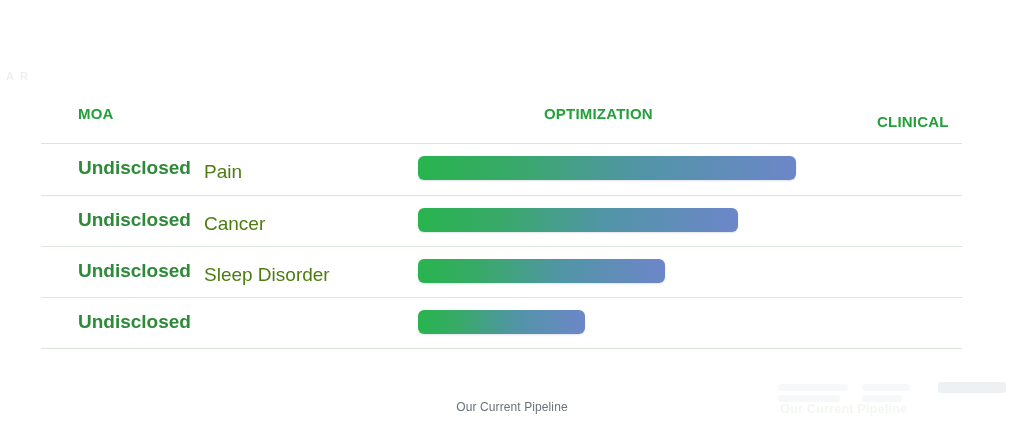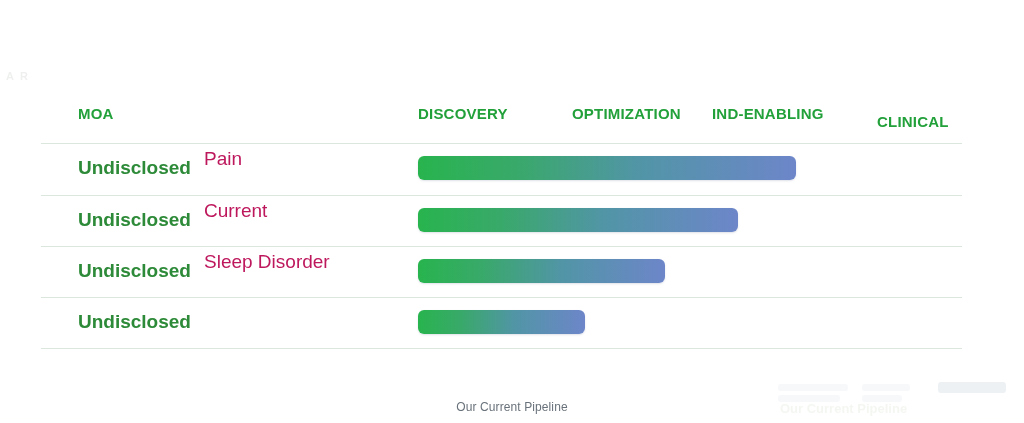--- a/index.html
+++ b/index.html
@@ -83,21 +83,21 @@
     font-size: 15px;
     line-height: 20px;
     font-weight: 700;
     letter-spacing: 0.2px;
     color: #22a03a;
     white-space: nowrap;
   }
   .ch-moa        { left: 39px; margin-left: 39px; }
   .ch-area       { left: 204px; }
   .ch-discovery  { left: 418px; }
-  .ch-optimize   { left: 572px; }
+  .ch-optimize   { left: 544px; }
   .ch-ind        { left: 712px; }
   .ch-clinical   { left: 877px; margin-top: 8px; }
 
   
   .rows {
     position: absolute;
     left: 0;
     top: 143px;
     width: 1024px;
   }
@@ -121,25 +121,25 @@
     font-size: 19px;
     line-height: 26px;
     font-weight: 700;
     color: #2d8a38;
     white-space: nowrap;
     margin-left: 37px;
   }
   .cell-area {
     position: absolute;
     left: 204px;
-    top: 3px;
+    top: 16px;
     font-size: 19px;
     line-height: 26px;
     font-weight: 400;
-    color: #be185d;
+    color: #4d7c0f;
     white-space: nowrap;
   }
   .bar {
     position: absolute;
     left: 418px;
     top: 13px;
     height: 24px;
     border-radius: 6px;
     background-image: linear-gradient(90deg, #28b44e 0%, #39a96a 26%, #5195a6 58%, #6d86c9 100%);
     box-shadow: 0 1px 2px rgba(70, 90, 130, 0.18);
@@ -169,40 +169,38 @@
     <span class="gbar" style="left:16px;  top:14px; width:70px;"></span>
     <span class="gbar" style="left:100px; top:14px; width:48px;"></span>
     <span class="gbar" style="left:176px; top:12px; width:68px; height:11px; background:rgba(120,145,165,0.13);"></span>
     <span class="gbar" style="left:16px;  top:25px; width:62px;"></span>
     <span class="gbar" style="left:100px; top:25px; width:40px;"></span>
     <span class="gtext">Our Current Pipeline</span>
   </div>
 
 
   <div class="col-head ch-moa">MOA</div>
-  <div class="col-head ch-discovery">DISCOVERY</div>
   <div class="col-head ch-optimize">OPTIMIZATION</div>
-  <div class="col-head ch-ind">IND-ENABLING</div>
   <div class="col-head ch-clinical">CLINICAL</div>
 
   <div class="rows">
 
     <div class="divider" style="top:0px;"></div>
 
     <div class="row" style="top:0px;">
       <div class="cell-moa">Undisclosed</div>
       <div class="cell-area">Pain</div>
       <div class="bar" style="width: 378px;"></div>
     </div>
 
     <div class="divider" style="top:52px;"></div>
 
     <div class="row" style="top:52px;">
       <div class="cell-moa">Undisclosed</div>
-      <div class="cell-area">Current</div>
+      <div class="cell-area">Cancer</div>
       <div class="bar" style="width: 320px;"></div>
     </div>
 
     <div class="divider" style="top:103px;"></div>
 
     <div class="row" style="top:103px;">
       <div class="cell-moa">Undisclosed</div>
       <div class="cell-area">Sleep Disorder</div>
       <div class="bar" style="width: 247px;"></div>
     </div>

